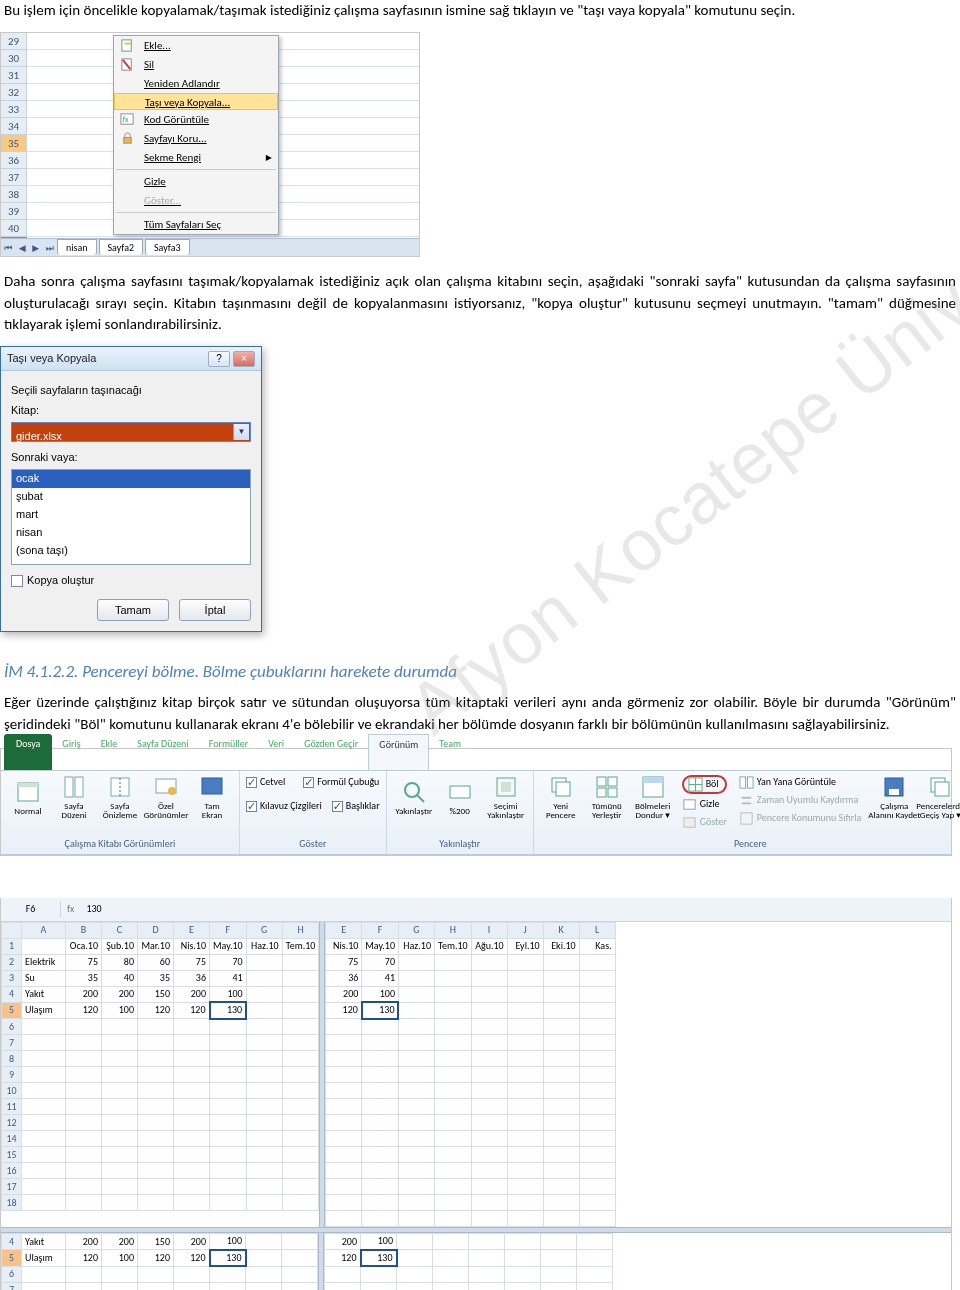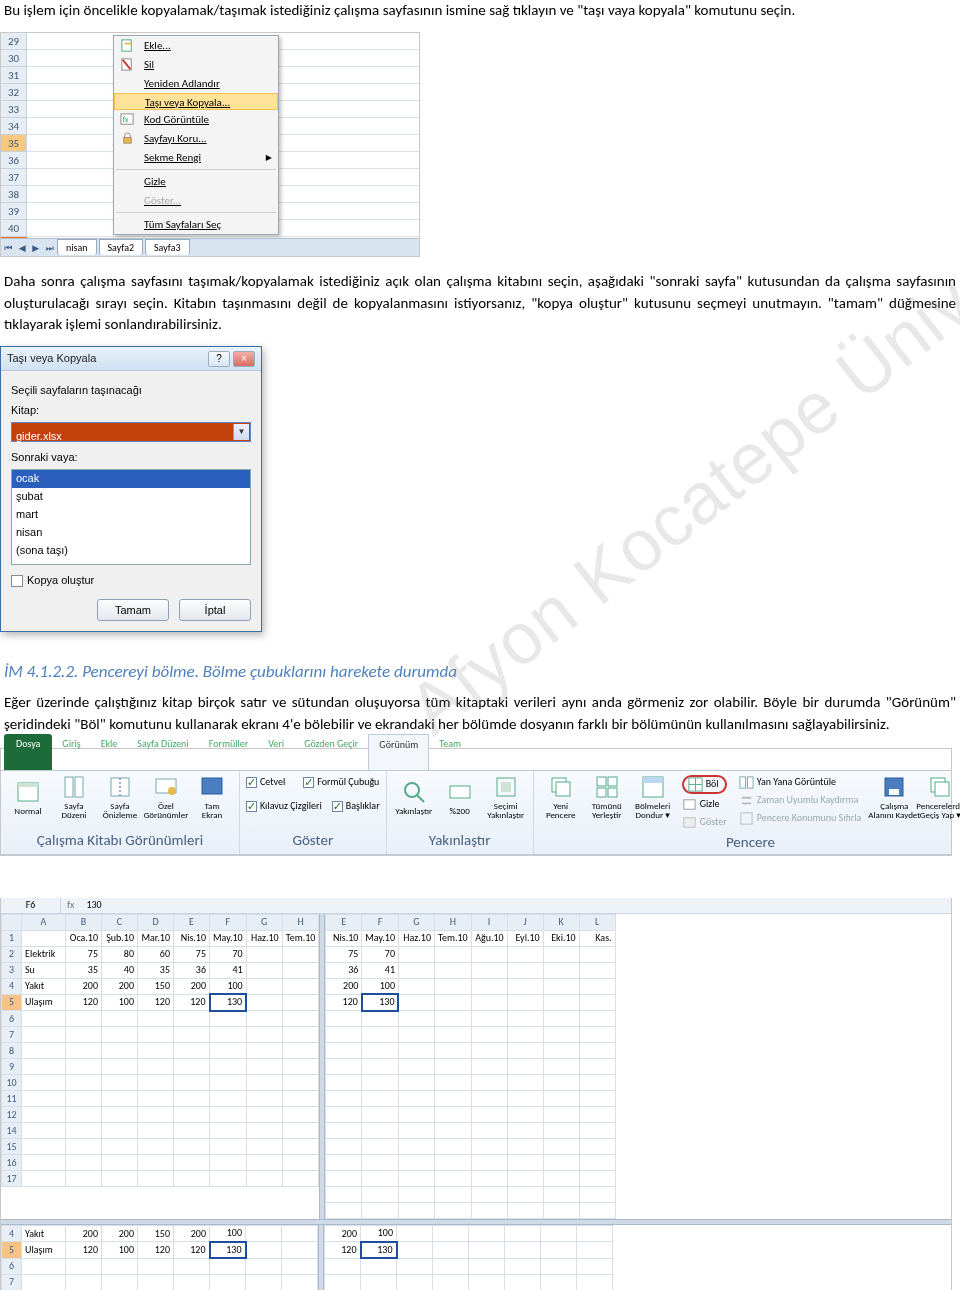--- a/index.html
+++ b/index.html
@@ -67,33 +67,33 @@
   .dlg .btnrow { display: flex; justify-content: flex-end; gap: 10px; }
   .dlg .btn { width: 72px; height: 22px; background: linear-gradient(#fdfdfd,#e3e8ee); border: 1px solid #8ea1b5; border-radius: 3px; text-align: center; line-height: 20px; }
   
   .shot3 { width: 952px; margin: 12px 0; border: 1px solid #c8c8c8; font-size: 10px; }
   .ribtabs { height: 22px; background: #fff; display: flex; align-items: flex-end; border-bottom: 1px solid #bcc; }
   .ribtabs .ft { height: 36px; padding: 0 10px; line-height: 20px; color: #4a6; cursor: pointer; }
   .ribtabs .ft.file { background: #1e6b3a; color: #fff; border-radius: 3px 3px 0 0; margin-left: 3px; padding: 0 12px; }
   .ribtabs .ft.act { background: #f3f6fa; border: 1px solid #bcd; border-bottom: none; color: #333; }
   .ribbon { height: 84px; background: linear-gradient(#f7fafe,#e9f0f8); border-bottom: 1px solid #bcd; display: flex; }
   .grp { border-right: 1px solid #cdd9e6; padding: 4px 6px 2px 6px; display: flex; flex-direction: column; justify-content: space-between; }
-  .grp .gtitle { text-align: center; font-size: 15px; color: #4a6183; margin-top: 2px; }
+  .grp .gtitle { text-align: center; font-size: 10px; color: #4a6183; margin-top: 2px; }
   .grp .row { display: flex; gap: 4px; align-items: center; }
   .bigbtn { width: 42px; display: flex; flex-direction: column; align-items: center; gap: 2px; cursor: pointer; }
   .bigbtn .ic24 { width: 24px; height: 24px; }
   .bigbtn .bl { font-size: 9px; text-align: center; line-height: 1.05; white-space: pre; }
   .chkln { display: flex; gap: 3px; align-items: center; font-size: 10px; white-space: nowrap; }
   .chkln .cb { width: 11px; height: 11px; border: 1px solid #6b86a5; background: #fff; position: relative; }
   .chkln .cb.c::after { content: '✓'; position: absolute; top: -3px; left: 0; font-size: 11px; color: #1d6b2f; }
   .smlbtn { display: flex; align-items: center; gap: 3px; font-size: 10px; cursor: pointer; white-space: nowrap; }
   .smlbtn .ic16 { width: 15px; height: 15px; }
   .bol { border: 2px solid #c33; border-radius: 10px; padding: 0 4px; }
   .disbl { color: #9aa; }
-  .fb { height: 16px; background: #eef3f9; border-bottom: 1px solid #c8d4e2; display: flex; align-items: center; font-size: 10px; }
+  .fb { height: 24px; background: #eef3f9; border-bottom: 1px solid #c8d4e2; display: flex; align-items: center; font-size: 10px; }
   .fb .nm { width: 60px; border-right: 1px solid #c8d4e2; text-align: center; }
   .fb .fx { padding: 0 6px; color: #777; }
   .fb .fv { padding: 0 6px; }
   .grid { display: flex; }
   .pane { }
   .tbl { border-collapse: collapse; }
   .tbl th, .tbl td { border: 1px solid #d6dee8; height: 16px; font-size: 10px; padding: 0 3px; min-width: 36px; text-align: right; }
   .tbl th { background: #e8eef6; color: #3f5d82; text-align: center; font-weight: normal; }
   .tbl th.rhd { min-width: 20px; }
   .tbl td.lbl { text-align: left; min-width: 44px; }
@@ -664,20 +664,31 @@
               <th class="rhd">17</th>
               <td class="lbl"></td>
               <td></td>
               <td></td>
               <td></td>
               <td></td>
               <td></td>
               <td></td>
               <td></td>
             </tr>
+        <tr>
+              <th class="rhd">18</th>
+              <td class="lbl"></td>
+              <td></td>
+              <td></td>
+              <td></td>
+              <td></td>
+              <td></td>
+              <td></td>
+              <td></td>
+            </tr>
       </tbody>
         </table>
     </div>
     <div class="vsplit"></div>
     <div class="pane">
       <table class="tbl">
         <tbody>
             <tr>
           <th>E</th>
           <th>F</th>

